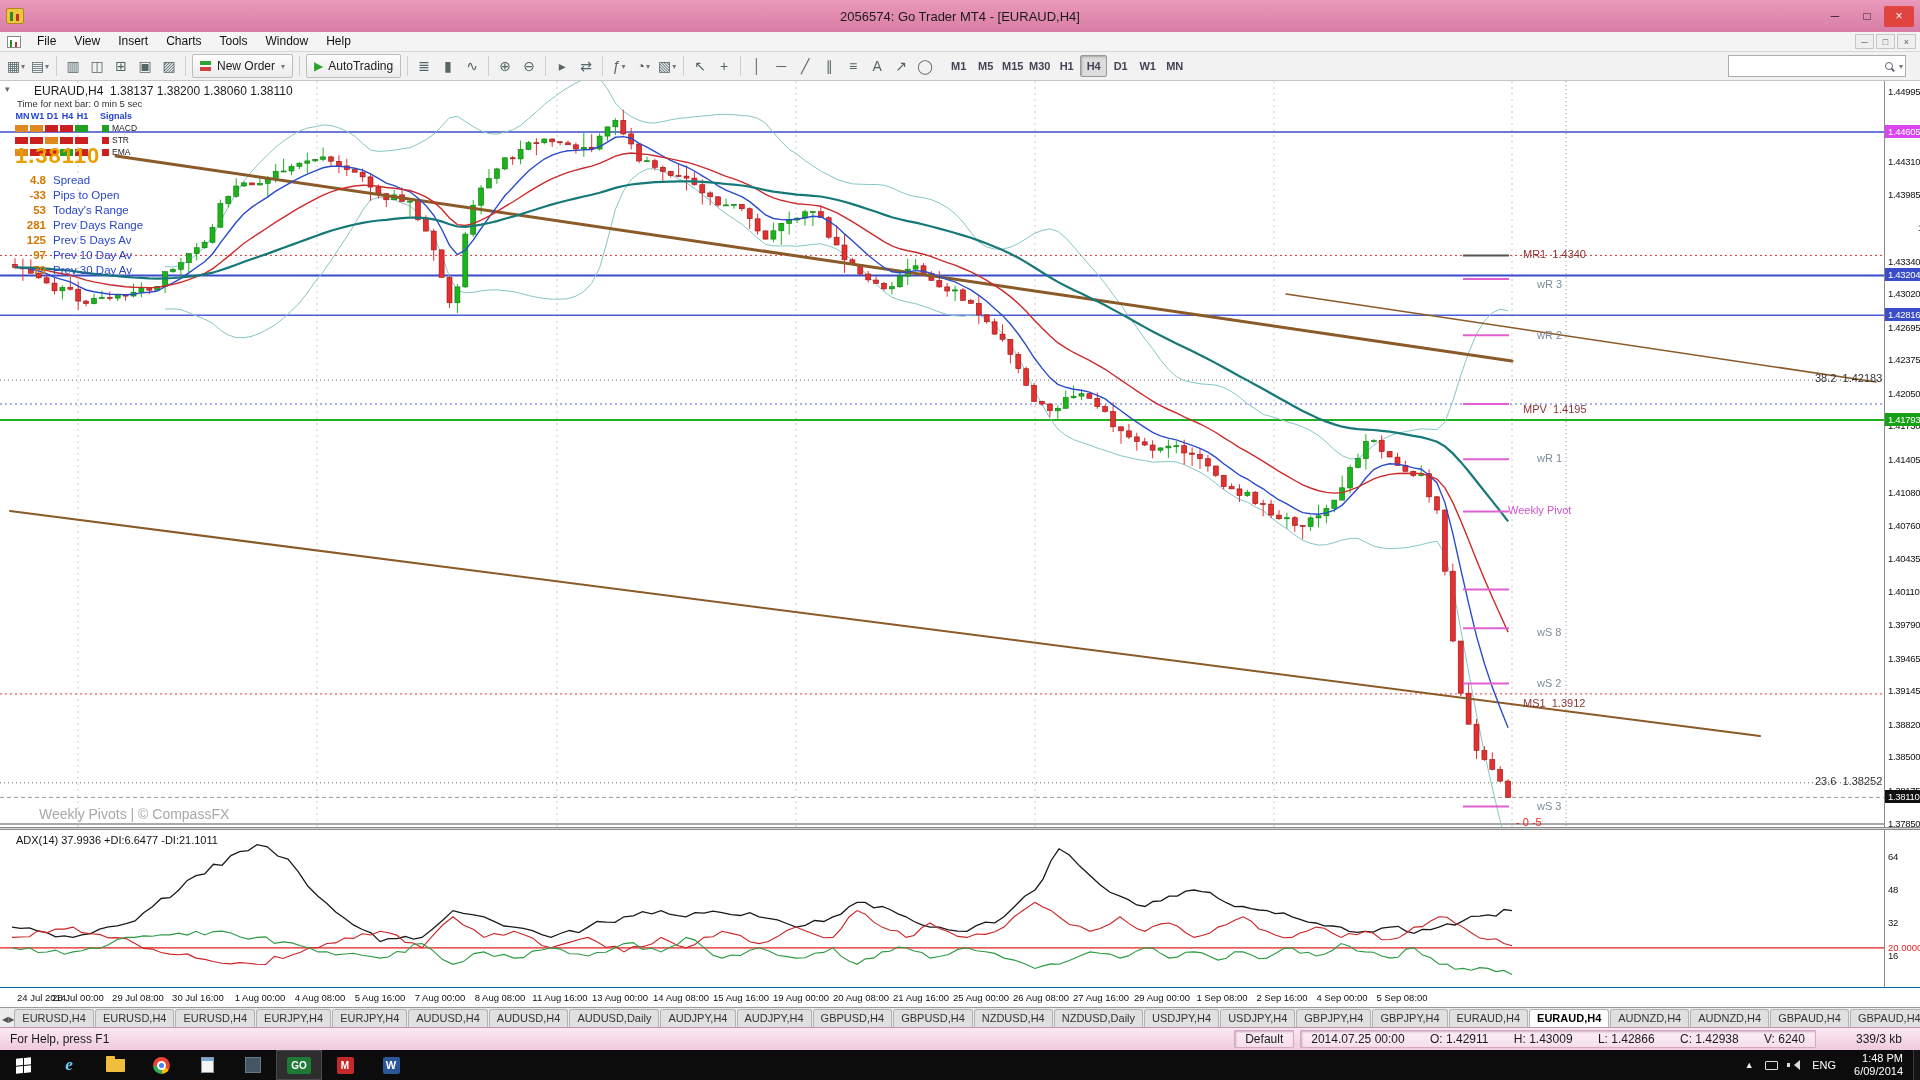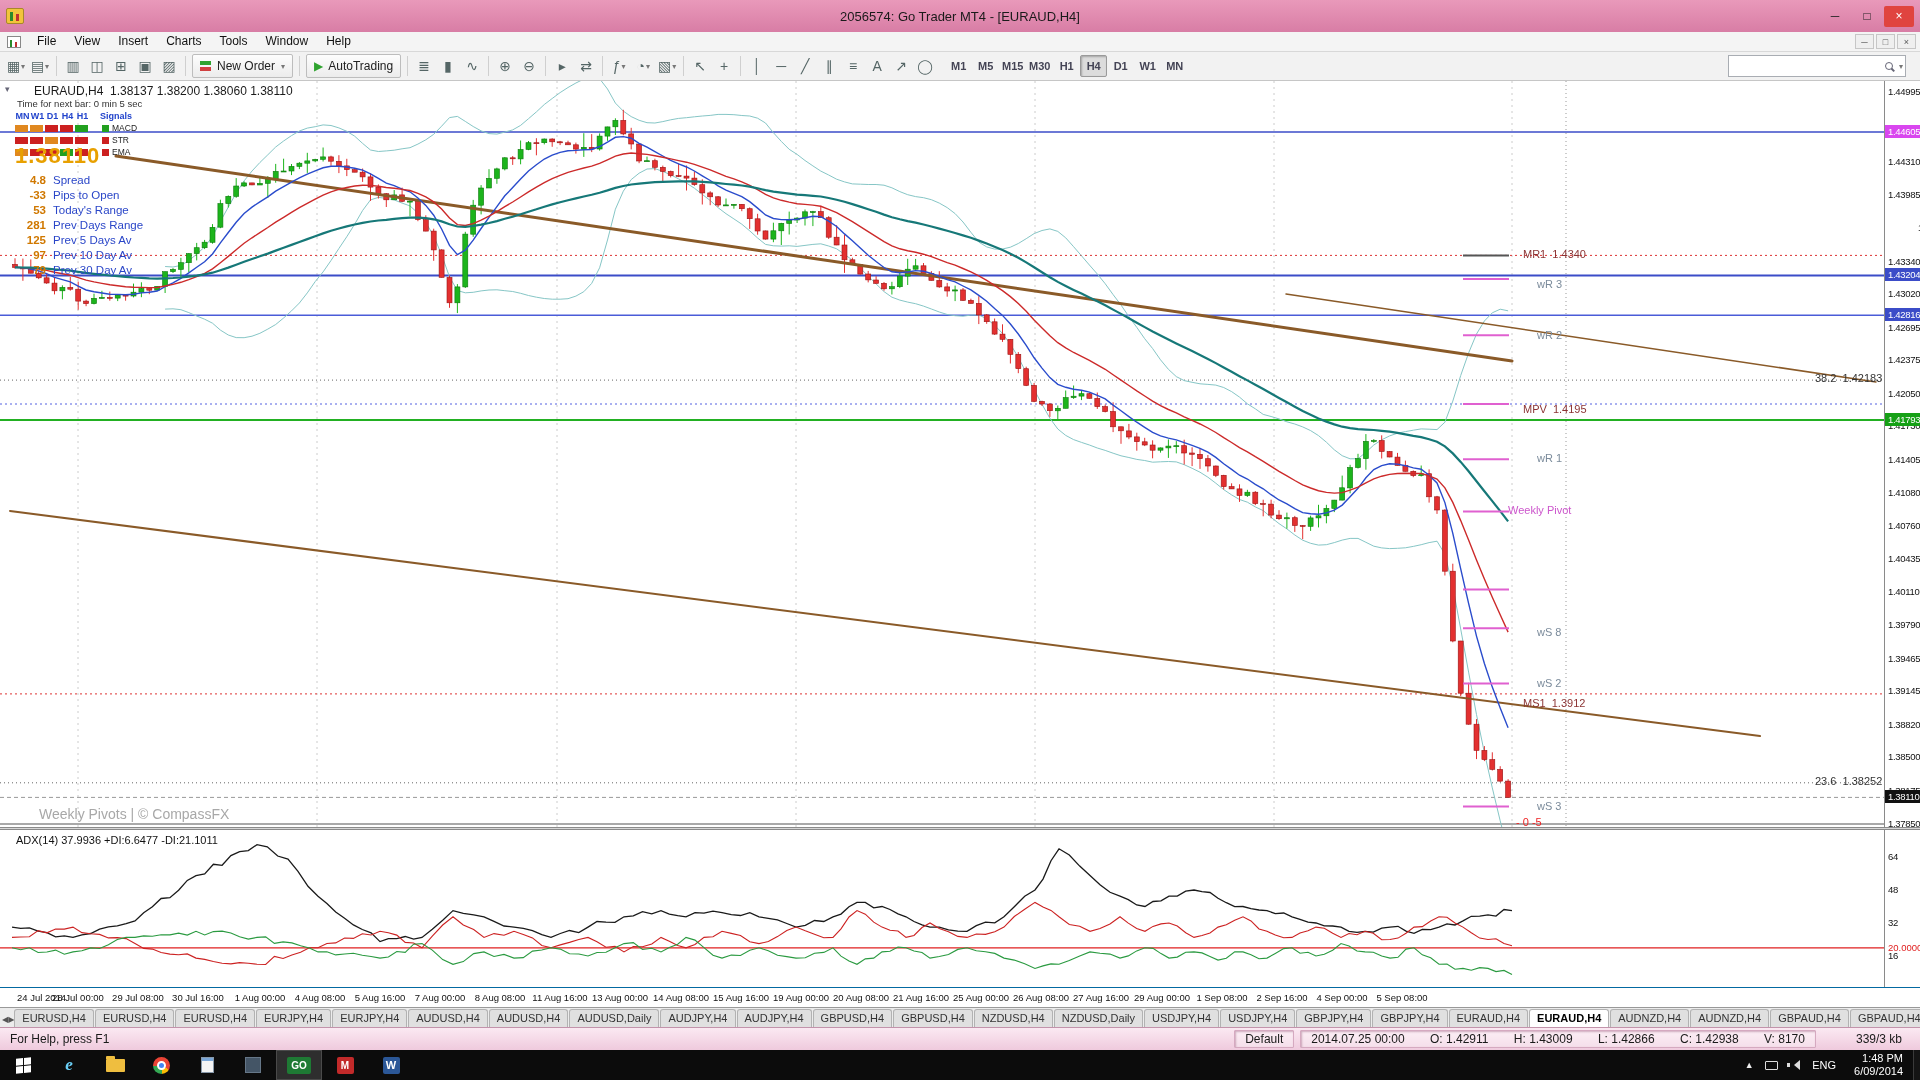--- a/index.html
+++ b/index.html
@@ -889,21 +889,21 @@
   <div class="statusbar">
     <div class="seg">For Help, press F1</div>
     <div class="sb-spacer"></div>
     <div class="seg sunk">Default</div>
     <div class="seg sunk bardata">
       <span>2014.07.25 00:00</span>
       <span>O: 1.42911</span>
       <span>H: 1.43009</span>
       <span>L: 1.42866</span>
       <span>C: 1.42938</span>
-      <span>V: 8170</span>
+      <span>V: 6240</span>
     </div>
     <div class="seg size">339/3 kb</div>
   </div>
 
   <div class="taskbar">
     <div class="task-icon">
         <span class="winlogo">
           <i></i>
           <i></i>
           <i></i>

